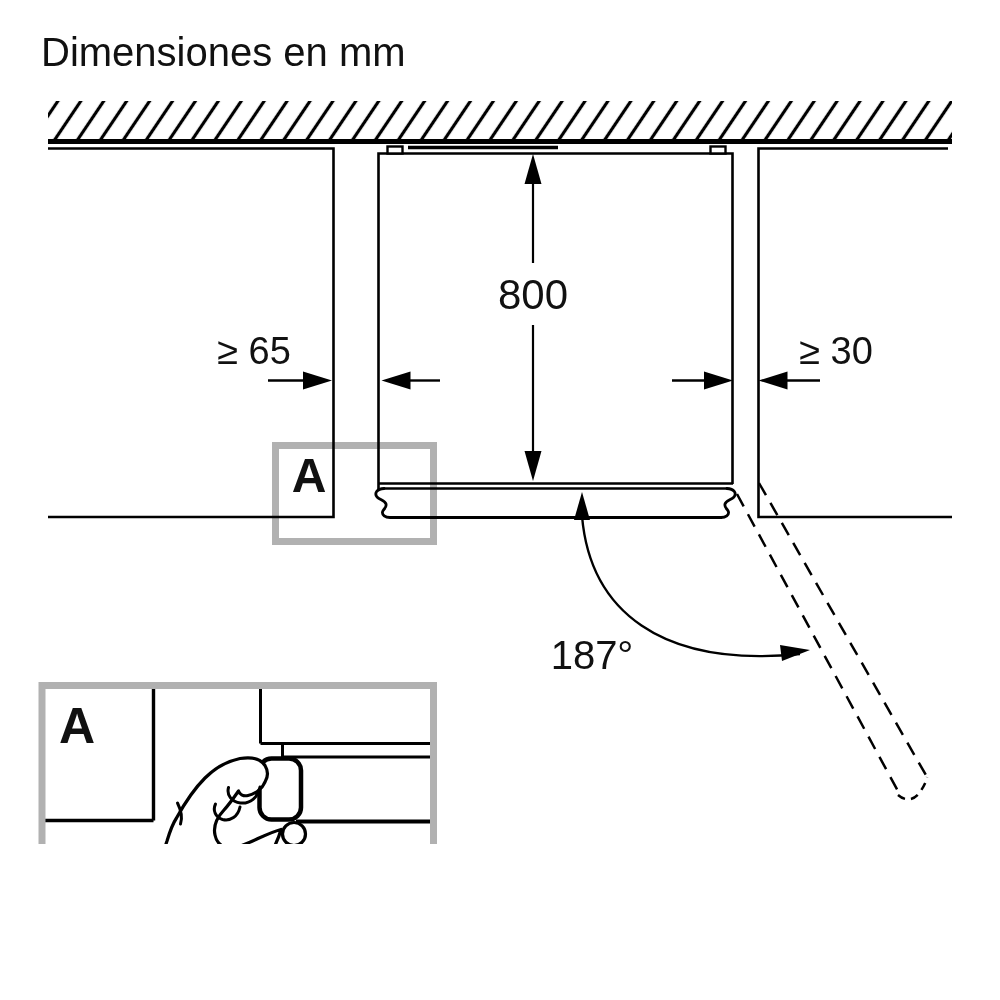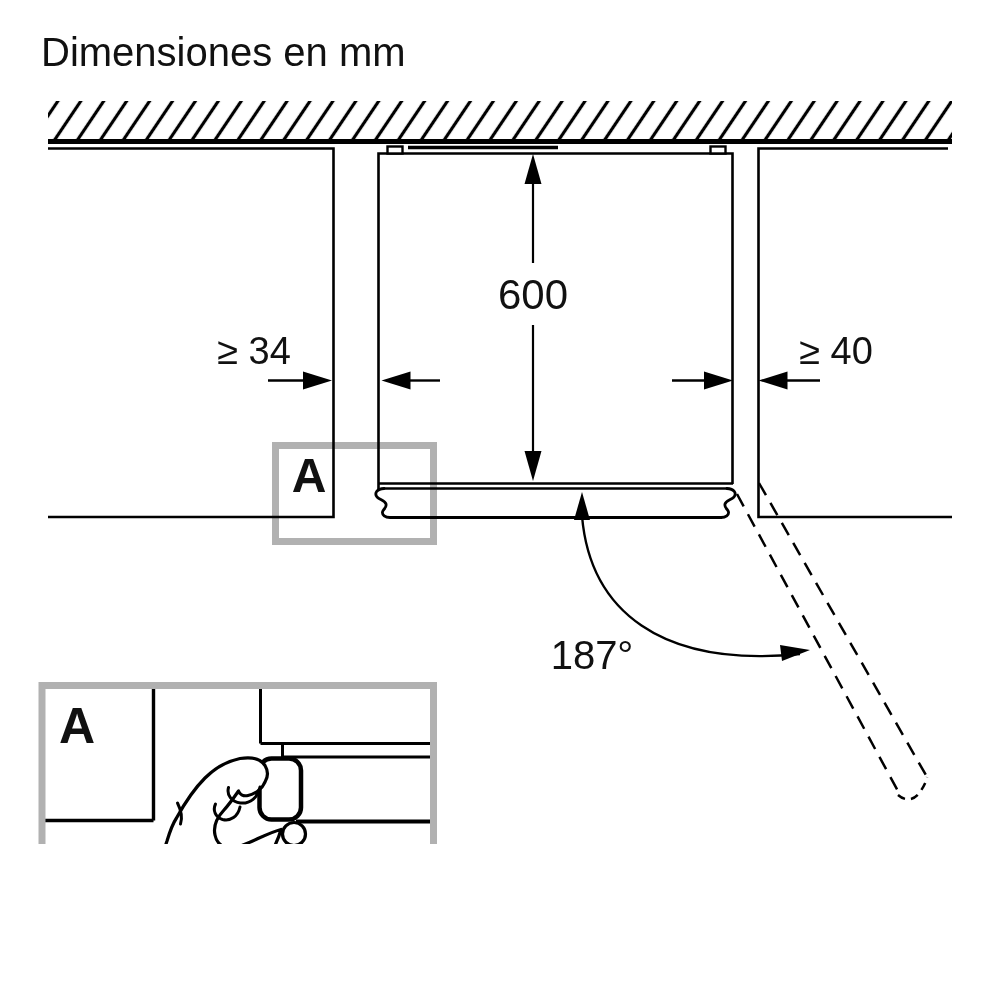--- a/index.html
+++ b/index.html
@@ -105,25 +105,25 @@
         <path class="ln sw30 rnd" d="M 240,807 C 238,816.5 230.5,821.5 222.5,819.5 C 215.5,817.5 212.5,810.5 215.5,804"></path>
         <path class="ln sw30 rnd" d="M 177.5,803 C 181.5,811 182.5,818 180.5,824"></path>
         <circle class="ln wf sw32" cx="294" cy="834" r="11.5"></circle>
       </g>
       <rect class="gray" x="42" y="685.5" width="391.5" height="269"></rect>
     </g>
   </svg>
 
   <div class="lbl title" style="left:41px;top:32px;">Dimensiones en mm</div>
 
-  <div class="lbl center dim-big" style="left:533px;top:295px;">600</div>
+  <div class="lbl center dim-big" style="left:533px;top:295px;">800</div>
 
-  <div class="lbl center dim" style="left:254px;top:351px;">≥ 34</div>
+  <div class="lbl center dim" style="left:254px;top:351px;">≥ 65</div>
 
-  <div class="lbl center dim" style="left:836px;top:351px;">≥ 40</div>
+  <div class="lbl center dim" style="left:836px;top:351px;">≥ 30</div>
 
   <div class="lbl center angle" style="left:592px;top:655px;">187°</div>
 
   <div class="lbl center callout" style="left:309px;top:476px;">A</div>
 
   <div class="lbl center callout2" style="left:77px;top:726px;">A</div>
 
 </div>
 
 </body></html>

